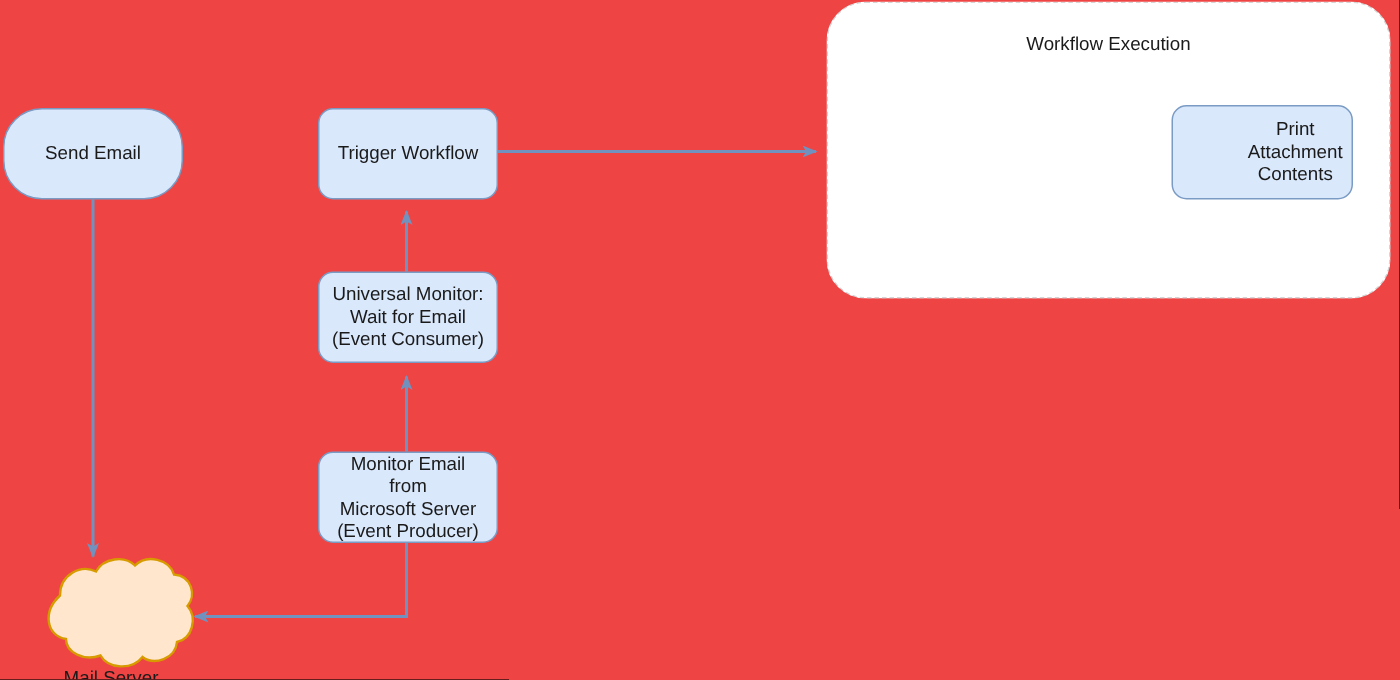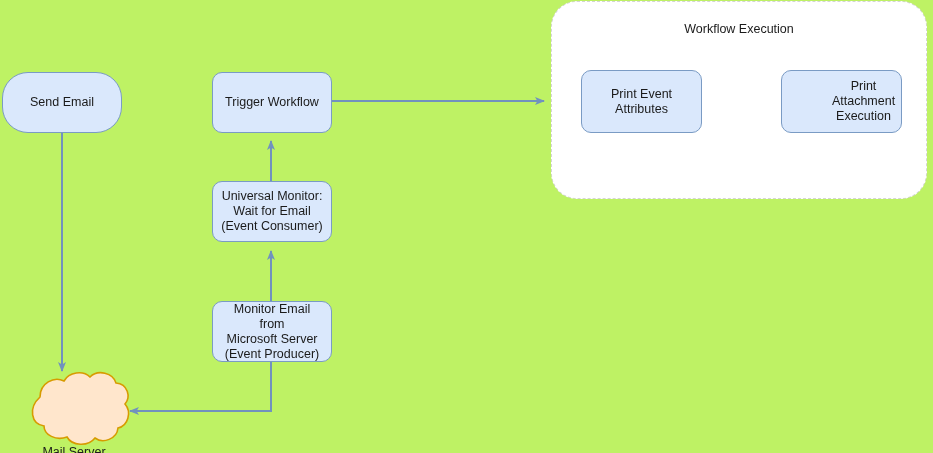--- a/index.html
+++ b/index.html
@@ -4,21 +4,21 @@
 <style>
   html, body {
     margin: 0;
     padding: 0;
     background: #000000;
   }
   #canvas {
     position: relative;
     width: 933px;
     height: 453px;
-    background: #bef264;
+    background: #ef4444;
     overflow: hidden;
     font-family: "Liberation Sans", sans-serif;
   }
   .svg-layer {
     position: absolute;
     left: 0;
     top: 0;
     width: 933px;
     height: 453px;
   }
@@ -144,24 +144,21 @@
   <div class="node-box" style="left:212px; top:301px; width:120px; height:61px;">
     <span>
       <span>Monitor Email from</span>
       <span>Microsoft Server</span>
       <span>(Event Producer)</span>
     </span>
   </div>
 
   <div class="cloud-label">Mail Server</div>
 
-  <div class="node-box" style="left:581px; top:70px; width:121px; height:63px; z-index:6;">
-    <span>Print Event Attributes</span>
-  </div>
 
   <div class="node-box" style="left:781px; top:70px; width:121px; height:63px; z-index:6;padding-left:44px;">
     <span>
       <span>Print Attachment</span>
-      <span>Execution</span>
+      <span>Contents</span>
     </span>
   </div>
 
 </div>
 
 </body></html>

